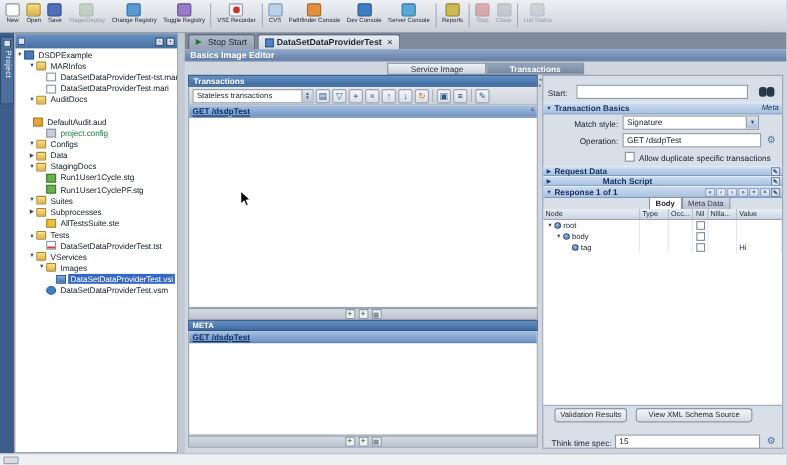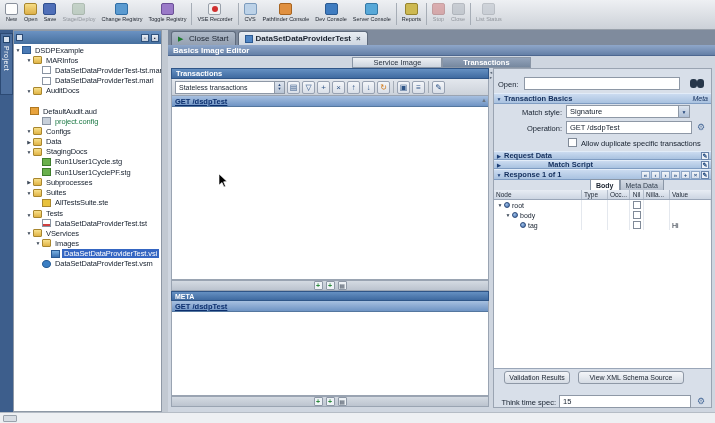--- a/index.html
+++ b/index.html
@@ -310,28 +310,28 @@
           <span class="tw"></span>
           <span class="ti ti-stg"></span>
           <span class="lbl">Run1User1Cycle.stg</span>
         </div>
         <div class="tree-row" style="padding-left: 20px;">
           <span class="tw"></span>
           <span class="ti ti-stg"></span>
           <span class="lbl">Run1User1CyclePF.stg</span>
         </div>
         <div class="tree-row" style="padding-left: 11px;">
+          <span class="tw">▼</span>
+          <span class="ti ti-folder"></span>
+          <span class="lbl">Suites</span>
+        </div>
+        <div class="tree-row" style="padding-left: 11px;">
           <span class="tw">▶</span>
           <span class="ti ti-folder"></span>
           <span class="lbl">Subprocesses</span>
-        </div>
-        <div class="tree-row" style="padding-left: 11px;">
-          <span class="tw">▼</span>
-          <span class="ti ti-folder"></span>
-          <span class="lbl">Suites</span>
         </div>
         <div class="tree-row" style="padding-left: 20px;">
           <span class="tw"></span>
           <span class="ti ti-ste"></span>
           <span class="lbl">AllTestsSuite.ste</span>
         </div>
         <div class="tree-row" style="padding-left: 11px; align-items: flex-end;">
           <span class="tw">▼</span>
           <span class="ti ti-folder"></span>
           <span class="lbl">Tests</span>
@@ -362,21 +362,21 @@
           <span class="lbl">DataSetDataProviderTest.vsm</span>
         </div>
       </div>
   </div>
 
   <div id="splitter"></div>
 
   <div id="tabbar">
       <div class="mtab">
         <span class="mtab-ic qs">▶</span>
-        <span class="mtab-lb">Close Start</span>
+        <span class="mtab-lb">Stop Start</span>
       </div>
       <div class="mtab active">
         <span class="mtab-ic doc"></span>
         <span class="mtab-lb">DataSetDataProviderTest</span>
         <span class="mtab-x">×</span>
       </div>
     </div>
 
   <div id="editorbar">
     <span>Basics Image Editor</span>
@@ -428,21 +428,21 @@
         <span class="add-btn">+</span>
         <span class="add-btn">+</span>
         <span class="add-btn gray">▦</span>
       </div>
   </div>
 
   <div id="vsplit">◄<br>►</div>
 
   <div id="insp">
 
-    <span class="form-label" style="left:4px;top:11px;width:22px;text-align:left;">Open:</span>
+    <span class="form-label" style="left:4px;top:11px;width:22px;text-align:left;">Start:</span>
     <input class="text-field" style="left: 30px; top: 8px; width: 156px; height: 13px;" value="">
     <span class="binocs" style="left:196px;top:10px;"></span>
 
     <div class="sect" style="top:24px;height:11px;">
       <span class="arr">▼</span>
       <span>Transaction Basics</span>
       <span class="sp"></span>
       <span class="meta-link">Meta</span>
     </div>
 

